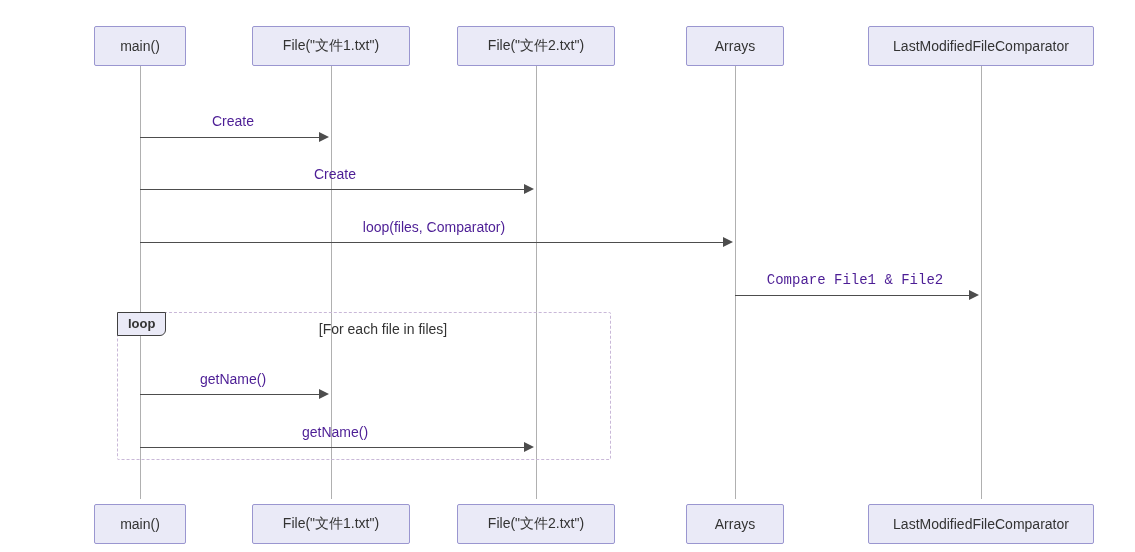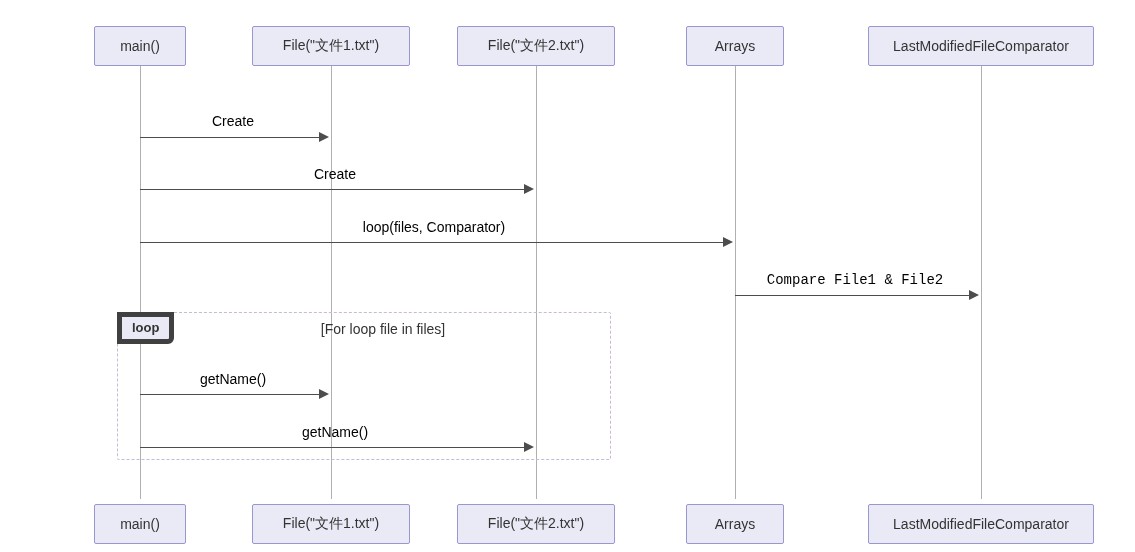--- a/index.html
+++ b/index.html
@@ -28,21 +28,21 @@
   .lifeline {
     position: absolute;
     width: 1px;
     background: #b0b0b0;
     top: 56px;
     bottom: 56px;
   }
   .msg-label {
     position: absolute;
     font-size: 14px;
-    color: #000000;
+    color: #4c1d95;
     background: transparent;
     text-align: center;
     white-space: nowrap;
   }
   .arrow-line {
     position: absolute;
     height: 1px;
     background: #4d4d4d;
   }
   .arrow-head {
@@ -53,21 +53,21 @@
     border-left: 10px solid #4d4d4d;
   }
   .loop-box {
     position: absolute;
     border: 1.2px dashed #c9b8d8;
     border-radius: 2px;
   }
   .loop-tag {
     position: absolute;
     background: #eaeaf7;
-    border: 5px solid #404040;
+    border: 1px solid #404040;
     font-size: 13px;
     font-weight: 600;
     color: #333;
     padding: 2px 10px;
     border-radius: 0 0 6px 0;
     line-height: 18px;
   }
   .loop-tag::after {
     content: "";
     position: absolute;
@@ -115,21 +115,21 @@
       <span>File("文件2.txt")</span>
     </div>
     <div class="participant-box" style="width: 98px; left: 677px; top: 495px;">
       <span>Arrays</span>
     </div>
     <div class="participant-box" style="width: 226px; left: 859px; top: 495px;">
       <span>LastModifiedFileComparator</span>
     </div>
     <div class="loop-box" style="left: 108px; top: 303px; width: 494px; height: 148px;"></div>
     <div class="loop-tag" style="left: 108px; top: 303px;">loop</div>
-    <div class="loop-cond" style="left: 274px; top: 312px; width: 200px; text-align: center;">[For loop file in files]</div>
+    <div class="loop-cond" style="left: 274px; top: 312px; width: 200px; text-align: center;">[For each file in files]</div>
     <div class="arrow-line" style="left: 131px; top: 128px; width: 181px;"></div>
     <div class="arrow-head" style="top: 123px; left: 310px;"></div>
     <div class="msg-label" style="left: 104px; width: 240px; top: 104px;">Create</div>
     <div class="arrow-line" style="left: 131px; top: 180px; width: 386px;"></div>
     <div class="arrow-head" style="top: 175px; left: 515px;"></div>
     <div class="msg-label" style="left: 206px; width: 240px; top: 157px;">Create</div>
     <div class="arrow-line" style="left: 131px; top: 233px; width: 585px;"></div>
     <div class="arrow-head" style="top: 228px; left: 714px;"></div>
     <div class="msg-label" style="left: 305px; width: 240px; top: 210px;">loop(files, Comparator)</div>
     <div class="arrow-line" style="left: 726px; top: 286px; width: 236px;"></div>

